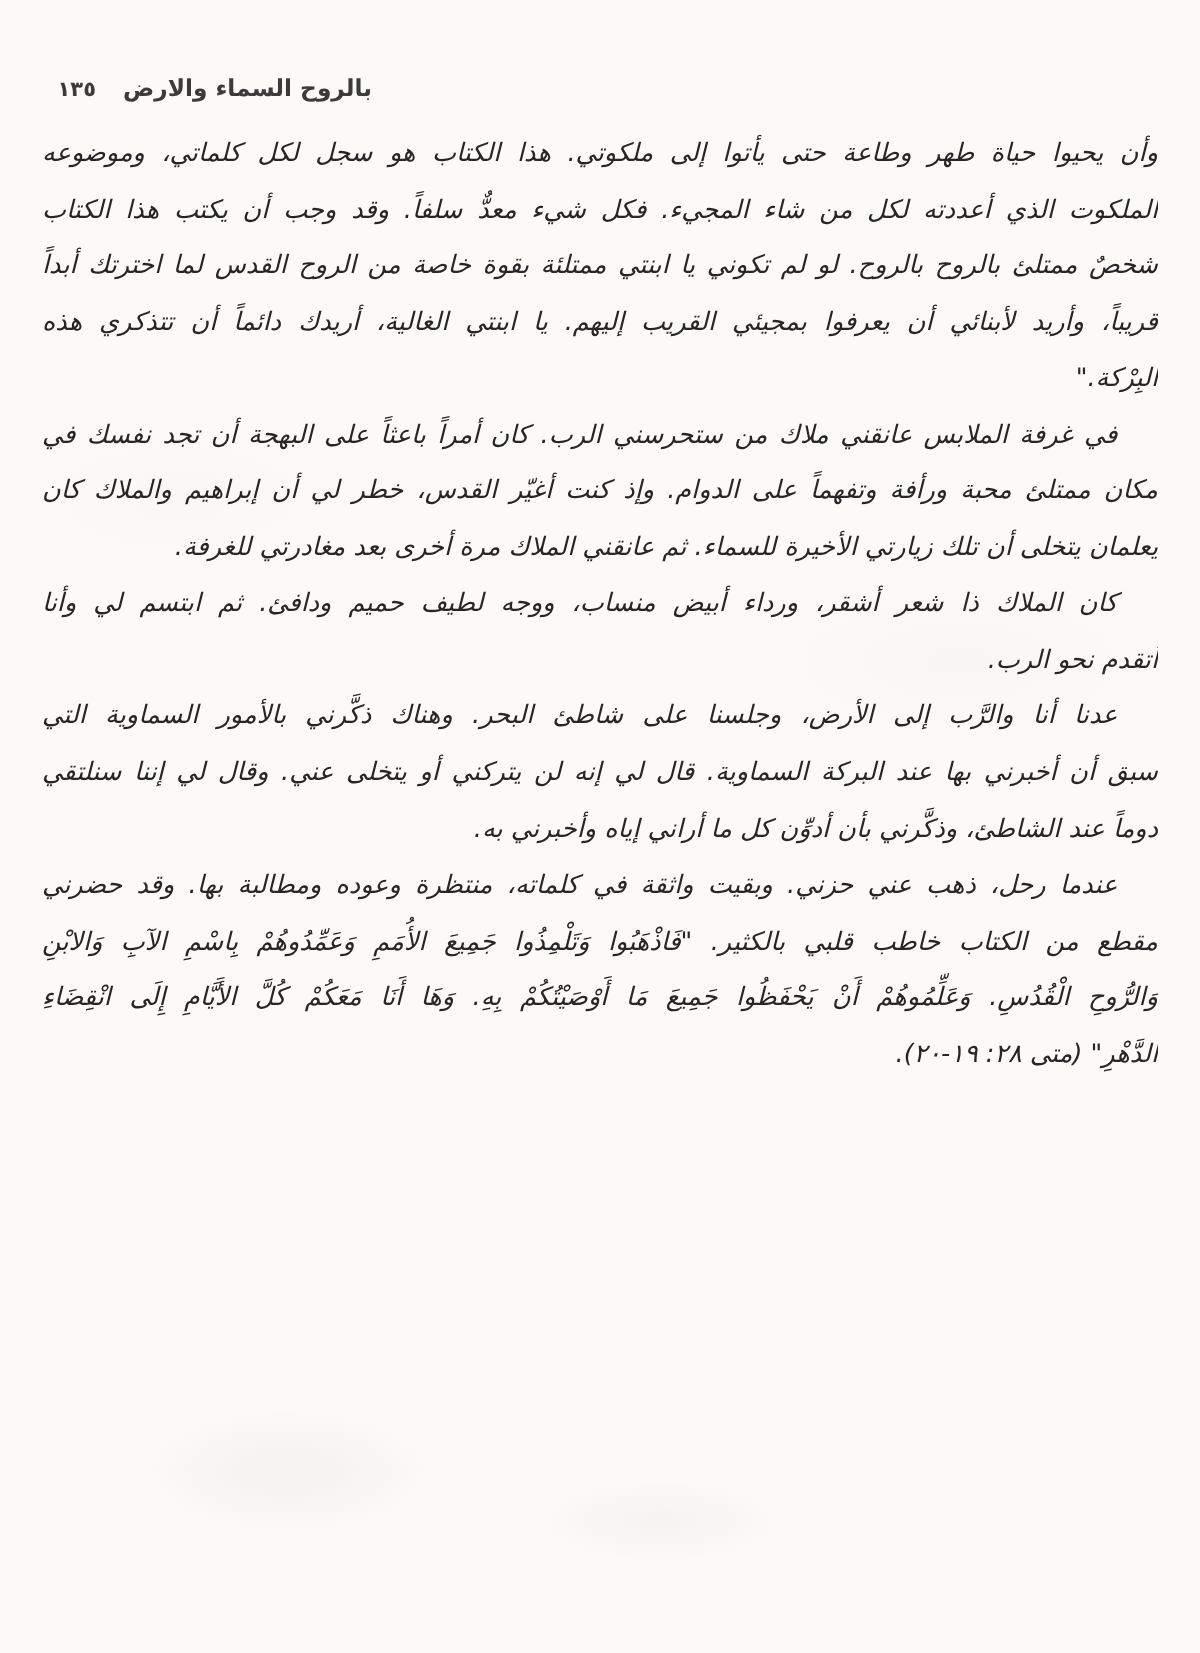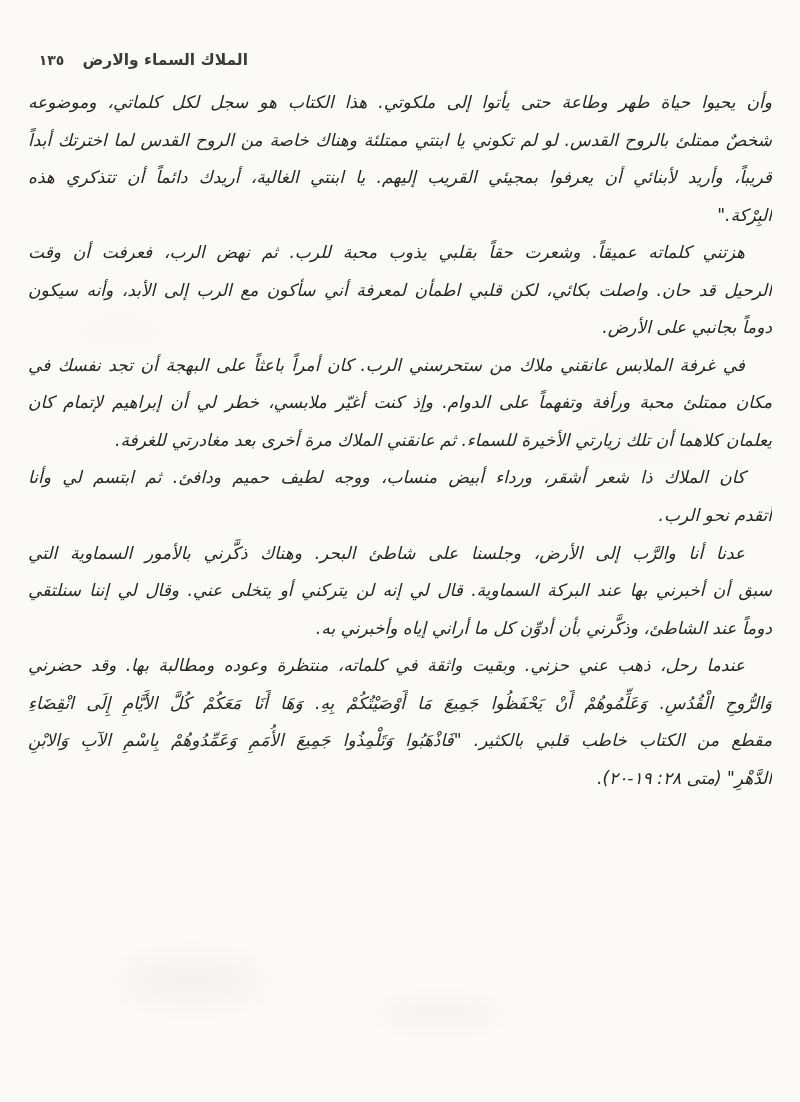--- a/index.html
+++ b/index.html
@@ -79,58 +79,54 @@
   }
   .ln.ind{padding-right:27px;}
 </style>
 </head>
 <body>
 
 <div class="page">
   <div class="scan-noise"></div>
 
   <div class="page-header">
-    <span class="book-title">الملاك السماء والارض</span>
+    <span class="book-title">بالروح السماء والارض</span>
     <span class="page-number">١٣٥</span>
   </div>
 
   <div class="page-body">
 
     <div class="para">
       <div class="ln j">وأن يحيوا حياة طهر وطاعة حتى يأتوا إلى ملكوتي. هذا الكتاب هو سجل لكل كلماتي، وموضوعه</div>
-      <div class="ln j">شخصٌ ممتلئ بالروح القدس. لو لم تكوني يا ابنتي ممتلئة وهناك خاصة من الروح القدس لما اخترتك أبداً</div>
+      <div class="ln j">الملكوت الذي أعددته لكل من شاء المجيء. فكل شيء معدٌّ سلفاً. وقد وجب أن يكتب هذا الكتاب</div>
+      <div class="ln j">شخصٌ ممتلئ بالروح بالروح. لو لم تكوني يا ابنتي ممتلئة بقوة خاصة من الروح القدس لما اخترتك أبداً</div>
       <div class="ln j">قريباً، وأريد لأبنائي أن يعرفوا بمجيئي القريب إليهم. يا ابنتي الغالية، أريدك دائماً أن تتذكري هذه</div>
       <div class="ln end">البِرْكة."</div>
     </div>
 
-    <div class="para">
-      <div class="ln j ind">هزتني كلماته عميقاً. وشعرت حقاً بقلبي يذوب محبة للرب. ثم نهض الرب، فعرفت أن وقت</div>
-      <div class="ln j">الرحيل قد حان. واصلت بكائي، لكن قلبي اطمأن لمعرفة أني سأكون مع الرب إلى الأبد، وأنه سيكون</div>
-      <div class="ln end">دوماً بجانبي على الأرض.</div>
-    </div>
 
     <div class="para">
       <div class="ln j ind">في غرفة الملابس عانقني ملاك من ستحرسني الرب. كان أمراً باعثاً على البهجة أن تجد نفسك في</div>
-      <div class="ln j">مكان ممتلئ محبة ورأفة وتفهماً على الدوام. وإذ كنت أغيّر ملابسي، خطر لي أن إبراهيم لإتمام كان</div>
-      <div class="ln end">يعلمان كلاهما أن تلك زيارتي الأخيرة للسماء. ثم عانقني الملاك مرة أخرى بعد مغادرتي للغرفة.</div>
+      <div class="ln j">مكان ممتلئ محبة ورأفة وتفهماً على الدوام. وإذ كنت أغيّر القدس، خطر لي أن إبراهيم والملاك كان</div>
+      <div class="ln end">يعلمان يتخلى أن تلك زيارتي الأخيرة للسماء. ثم عانقني الملاك مرة أخرى بعد مغادرتي للغرفة.</div>
     </div>
 
     <div class="para">
       <div class="ln j ind">كان الملاك ذا شعر أشقر، ورداء أبيض منساب، ووجه لطيف حميم ودافئ. ثم ابتسم لي وأنا</div>
       <div class="ln end">أتقدم نحو الرب.</div>
     </div>
 
     <div class="para">
       <div class="ln j ind">عدنا أنا والرَّب إلى الأرض، وجلسنا على شاطئ البحر. وهناك ذكَّرني بالأمور السماوية التي</div>
       <div class="ln j">سبق أن أخبرني بها عند البركة السماوية. قال لي إنه لن يتركني أو يتخلى عني. وقال لي إننا سنلتقي</div>
       <div class="ln end">دوماً عند الشاطئ، وذكَّرني بأن أدوِّن كل ما أراني إياه وأخبرني به.</div>
     </div>
 
     <div class="para">
       <div class="ln j ind">عندما رحل، ذهب عني حزني. وبقيت واثقة في كلماته، منتظرة وعوده ومطالبة بها. وقد حضرني</div>
+      <div class="ln j">مقطع من الكتاب خاطب قلبي بالكثير. "فَاذْهَبُوا وَتَلْمِذُوا جَمِيعَ الأُمَمِ وَعَمِّدُوهُمْ بِاسْمِ الآبِ وَالابْنِ</div>
       <div class="ln j">وَالرُّوحِ الْقُدُسِ. وَعَلِّمُوهُمْ أَنْ يَحْفَظُوا جَمِيعَ مَا أَوْصَيْتُكُمْ بِهِ. وَهَا أَنَا مَعَكُمْ كُلَّ الأَيَّامِ إِلَى انْقِضَاءِ</div>
-      <div class="ln j">مقطع من الكتاب خاطب قلبي بالكثير. "فَاذْهَبُوا وَتَلْمِذُوا جَمِيعَ الأُمَمِ وَعَمِّدُوهُمْ بِاسْمِ الآبِ وَالابْنِ</div>
       <div class="ln end">الدَّهْرِ" (متى ٢٨: ١٩-٢٠).</div>
     </div>
 
 
   </div>
 </div>
 
 </body></html>

